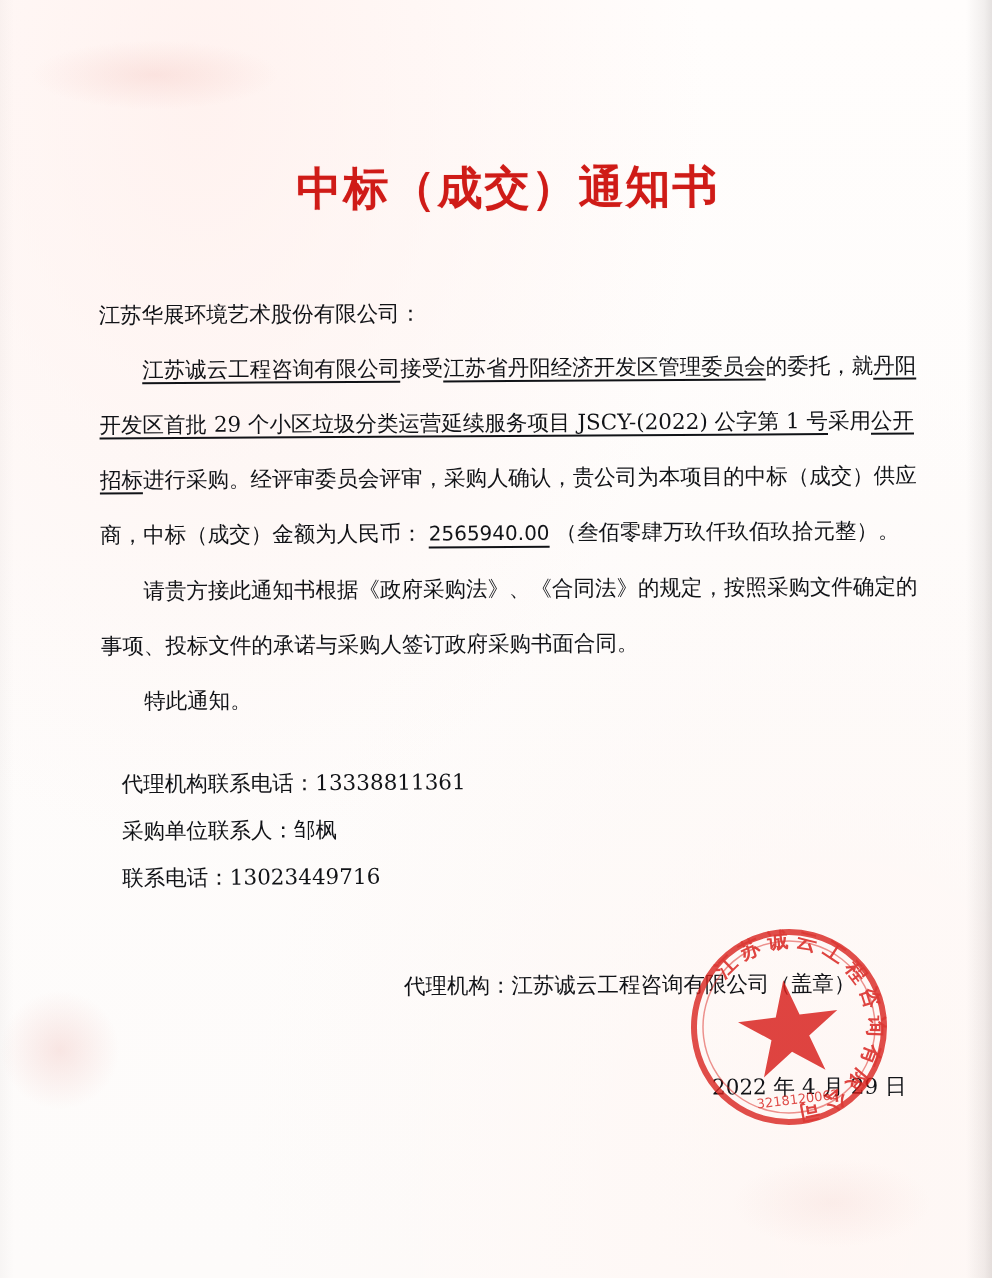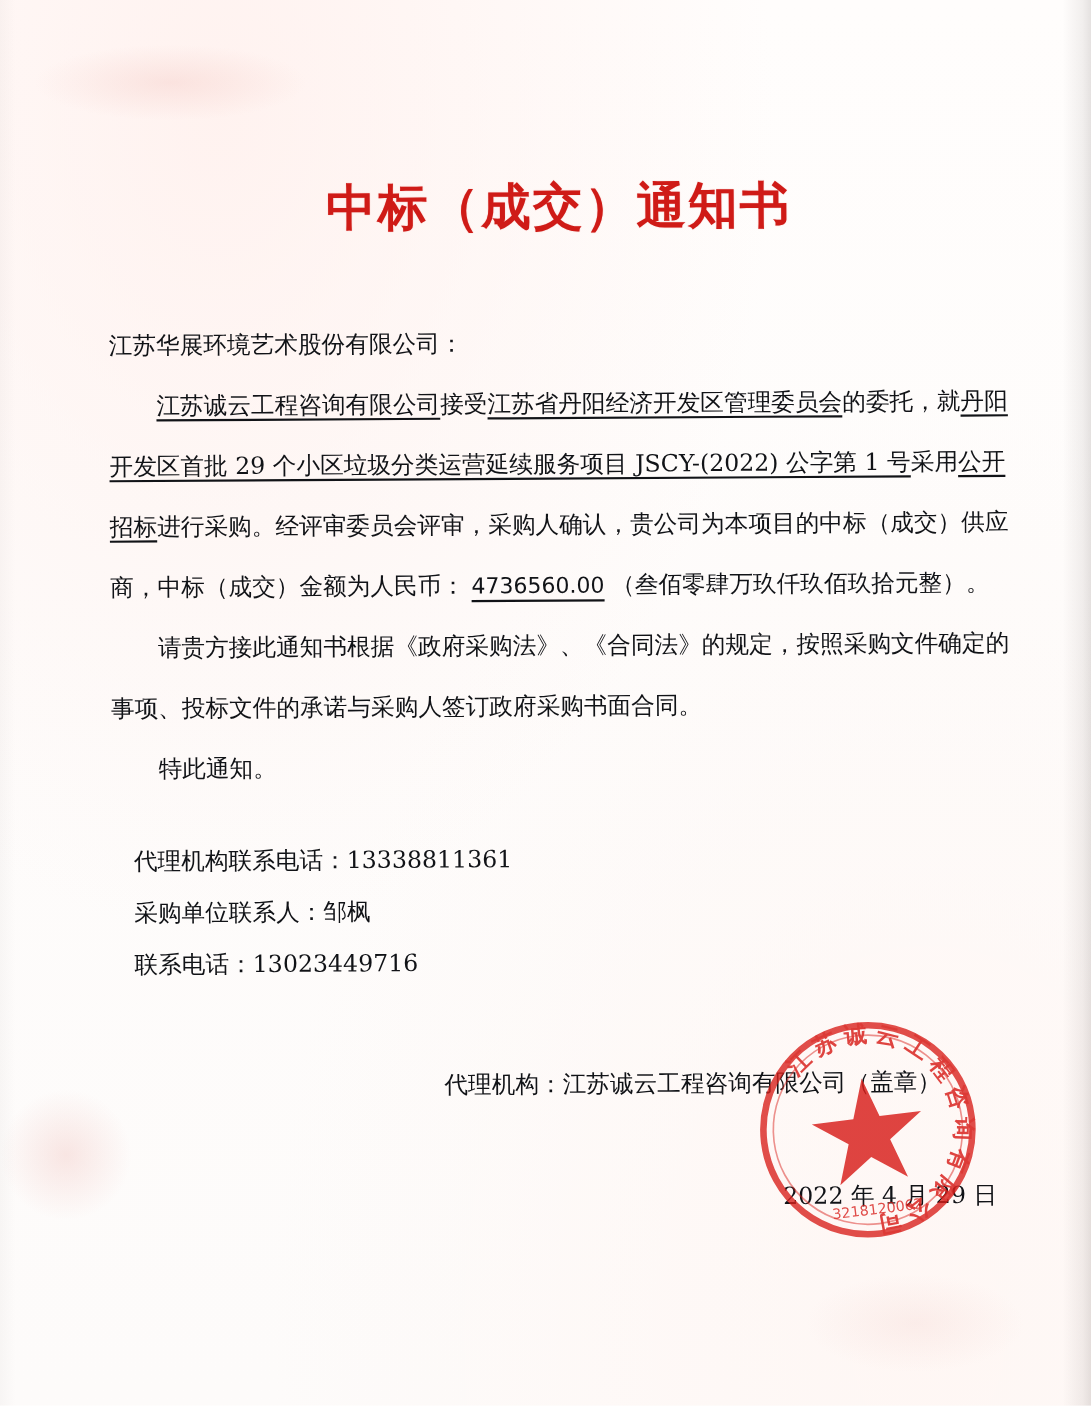--- a/index.html
+++ b/index.html
@@ -169,21 +169,21 @@
   <div class="smudge-a"></div>
   <div class="smudge-b"></div>
   <div class="smudge-c"></div>
 
   <div class="content">
 
     <div class="doc-title">中标（成交）通知书</div>
 
     <div class="body-block">
       <p class="para">江苏华展环境艺术股份有限公司：</p>
-      <p class="para indent"><span class="u">江苏诚云工程咨询有限公司</span><span>接受</span><span class="u">江苏省丹阳经济开发区管理委员会</span><span>的委托，就</span><span class="u">丹阳开发区首批 29 个小区垃圾分类运营延续服务项目 JSCY-(2022) 公字第 1 号</span><span>采用</span><span class="u">公开招标</span><span>进行采购。经评审委员会评审，采购人确认，贵公司为本项目的中标（成交）供应商，中标（成交）金额为人民币：</span><span class="amount">4736560.00</span><span>（叁佰零肆万玖仟玖佰玖拾元整）。</span></p>
+      <p class="para indent"><span class="u">江苏诚云工程咨询有限公司</span><span>接受</span><span class="u">江苏省丹阳经济开发区管理委员会</span><span>的委托，就</span><span class="u">丹阳开发区首批 29 个小区垃圾分类运营延续服务项目 JSCY-(2022) 公字第 1 号</span><span>采用</span><span class="u">公开招标</span><span>进行采购。经评审委员会评审，采购人确认，贵公司为本项目的中标（成交）供应商，中标（成交）金额为人民币：</span><span class="amount">2565940.00</span><span>（叁佰零肆万玖仟玖佰玖拾元整）。</span></p>
       <p class="para indent">请贵方接此通知书根据《政府采购法》、《合同法》的规定，按照采购文件确定的事项、投标文件的承诺与采购人签订政府采购书面合同。</p>
       <p class="para indent">特此通知。</p>
     </div>
 
     <div class="contact-block">
       <p class="para">代理机构联系电话：13338811361</p>
       <p class="para">采购单位联系人：邹枫</p>
       <p class="para">联系电话：13023449716</p>
     </div>
 

